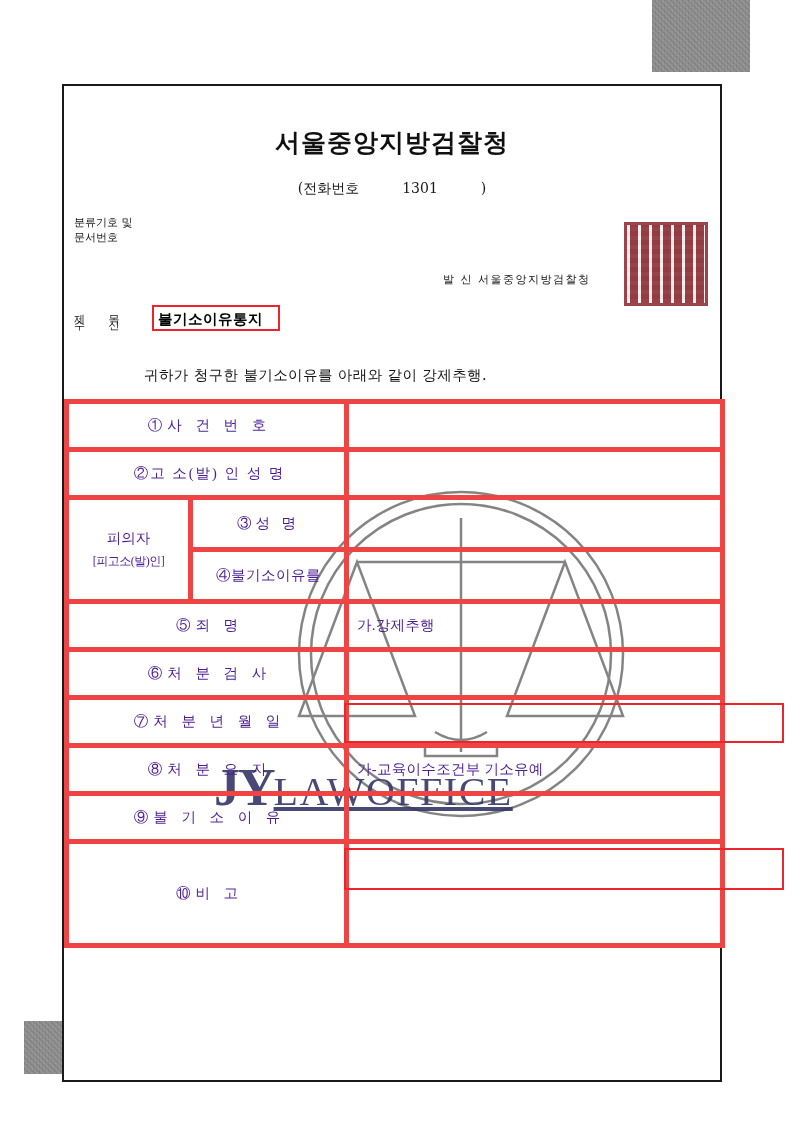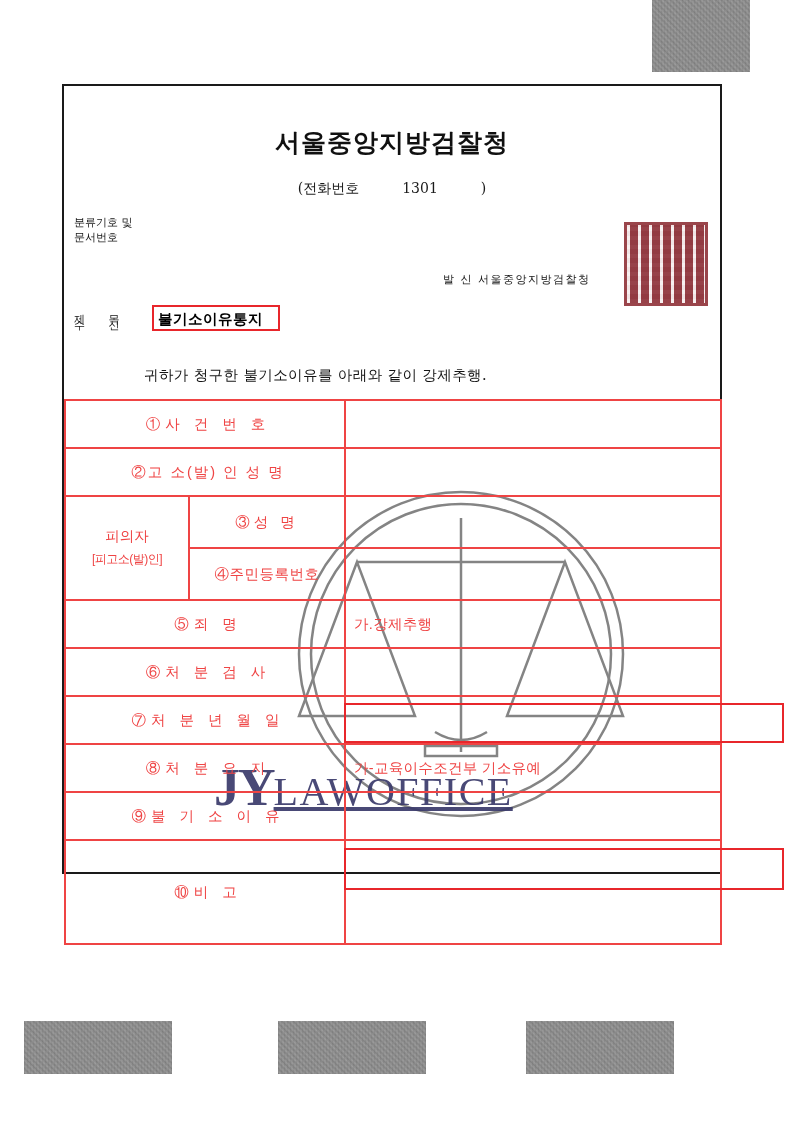--- a/index.html
+++ b/index.html
@@ -32,21 +32,21 @@
   #noise-b3     { left: 526px; top: 1021px; width: 148px; height: 53px; }
   .noise-strip  { position: absolute; left: 0; top: 1102px; width: 794px; height: 21px;
                   background: #ffffff; }
 
   
   #doc {
     position: absolute;
     left: 62px;
     top: 84px;
     width: 660px;
-    height: 790px;
+    height: 998px;
     border: 2px solid #1a1a1a;
     background: #fff;
     box-sizing: border-box;
   }
 
   
   .org-title {
     position: absolute;
     left: 0; right: 0;
     top: 40px;
@@ -128,24 +128,24 @@
   
   #tbl {
     position: absolute;
     left: 0px;
     top: 313px;
     width: 656px;
     border-collapse: collapse;
     table-layout: fixed;
   }
   #tbl td {
-    border: 2px solid #ef4444;
+    border: 5px solid #ef4444;
     font-size: 14.5px;
-    font-family: Liberation Sans, sans-serif;
-    color: #ef4444;
+    font-family: Liberation Serif, serif;
+    color: #4c1d95;
     padding: 0 8px;
     vertical-align: middle;
   }
   #tbl td.lbl {
     text-align: center;
     letter-spacing: 5px;
     padding-left: 14px;
   }
   #tbl td.lbl-tight { letter-spacing: 2px; }
   #tbl td.sub {
@@ -276,21 +276,21 @@
           <span>피의자</span><br>
           <span class="l2">[피고소(발)인]</span>
         </td>
         <td class="sub">
           <span>③</span><span>성        명</span>
         </td>
         <td class="val"></td>
       </tr>
       <tr class="r-h2">
         <td class="sub" style="letter-spacing:0.5px">
-          <span>④</span><span>주민등록번호</span>
+          <span>④</span><span>불기소이유를</span>
         </td>
         <td class="val"></td>
       </tr>
       <tr class="r-h">
         <td class="lbl" colspan="2">
           <span>⑤</span><span>죄        명</span>
         </td>
         <td class="val">가.강제추행</td>
       </tr>
       <tr class="r-h">

